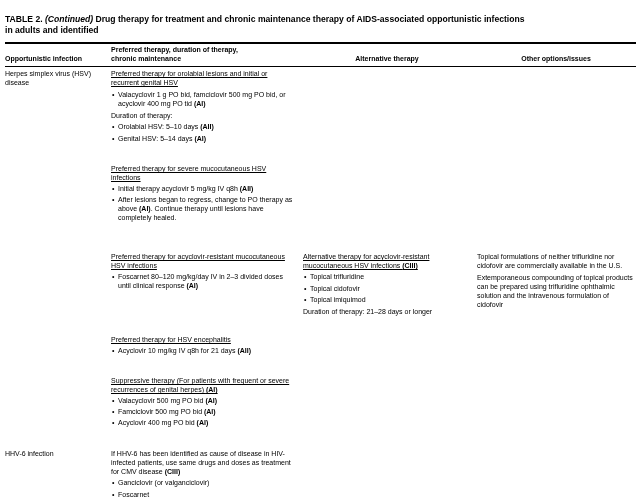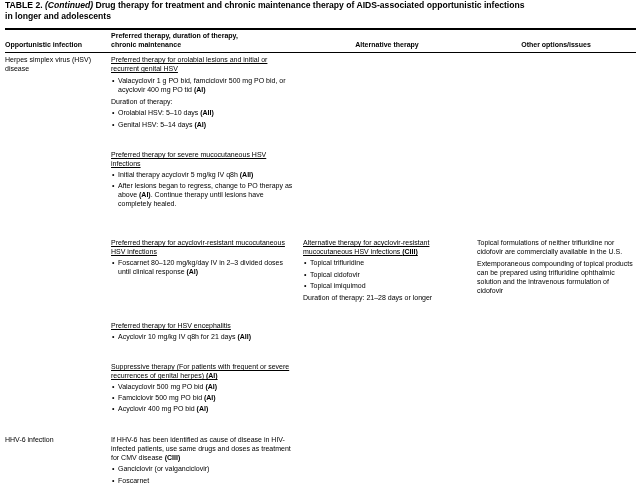--- a/index.html
+++ b/index.html
@@ -3,21 +3,21 @@
 <meta charset="utf-8">
 <style>
   * { box-sizing: border-box; margin: 0; padding: 0; }
   html, body { background: #ffffff; }
   body {
     width: 641px; height: 500px;
     font-family: "Liberation Sans", "DejaVu Sans", sans-serif;
     color: #000;
     overflow: hidden;
   }
-  .page { width: 641px; height: 500px; padding: 0 5px 0 5px; }
+  .page { width: 641px; height: 500px; padding: 14px 5px 0 5px; }
 
   
   .title { font-size: 8.6px; font-weight: bold; line-height: 11px; margin-bottom: 6px; }
   .title .cont { font-style: italic; }
 
   
   .thead {
     display: grid;
     grid-template-columns: 100px 186px 168px 158px;
     column-gap: 6px;
@@ -43,21 +43,21 @@
   .blk.b { position: relative; padding-left: 7px; }
   .blk.b .marker { position: absolute; left: 1px; top: 0; }
 </style>
 </head>
 <body>
 
 <div class="page">
 
   <div class="title">
     <div><span>TABLE 2.</span> <span class="cont">(Continued)</span> <span>Drug therapy for treatment and chronic maintenance therapy of AIDS-associated opportunistic infections</span></div>
-    <div>in longer and adolescents</div>
+    <div>in adults and identified</div>
   </div>
 
   <div class="thead">
     <div class="hc1">Opportunistic infection</div>
     <div class="hc2">
       <div>Preferred therapy, duration of therapy,</div>
       <div>chronic maintenance</div>
     </div>
     <div class="hc3">Alternative therapy</div>
     <div class="hc4">Other options/issues</div>

